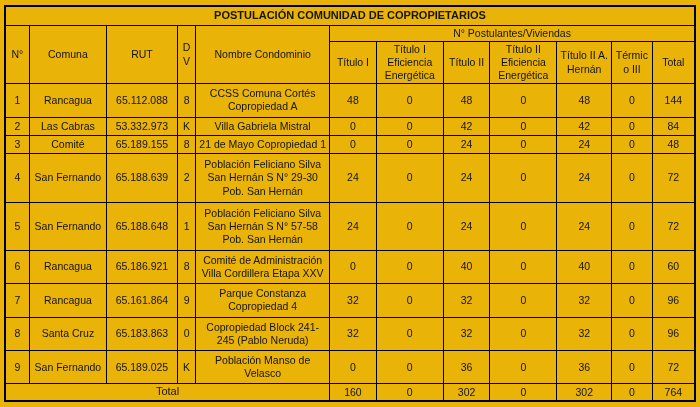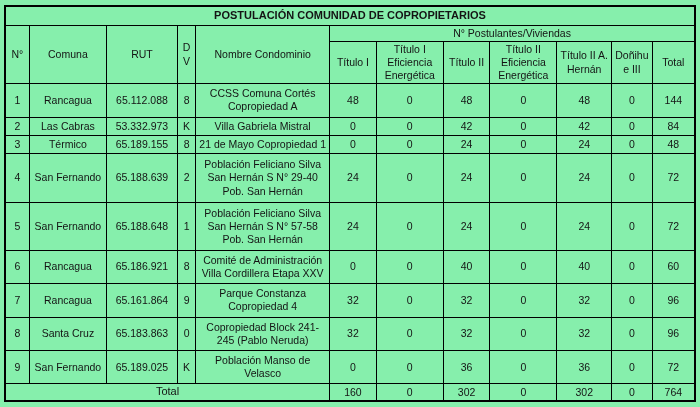--- a/index.html
+++ b/index.html
@@ -1,20 +1,20 @@
 <!DOCTYPE html>
 <html><head>
 <meta charset="utf-8">
 <style>
   html, body { margin: 0; padding: 0; background: #d8d8d4; }
   body { font-family: "Liberation Sans", sans-serif; }
   .page {
     width: 700px;
     height: 407px;
-    background: #86efac;
+    background: #eab308;
     box-sizing: border-box;
     padding: 5px 4px;
     overflow: hidden;
   }
   table.doc-table {
     border-collapse: collapse;
     width: 100%;
     height: 397px;
     table-layout: fixed;
     color: #141414;
@@ -82,21 +82,21 @@
         <th rowspan="2">D V</th>
         <th rowspan="2">Nombre Condominio</th>
         <th colspan="7" class="group-cell">N° Postulantes/Viviendas</th>
       </tr>
       <tr>
         <th>Título I</th>
         <th>Título I Eficiencia Energética</th>
         <th>Título II</th>
         <th>Título II Eficiencia Energética</th>
         <th>Título II A. Hernán</th>
-        <th>Doñihue III</th>
+        <th>Térmico III</th>
         <th>Total</th>
       </tr>
     </thead>
     <tbody>
         <tr>
           <td>1</td>
           <td>Rancagua</td>
           <td>65.112.088</td>
           <td>8</td>
           <td>CCSS Comuna Cortés Copropiedad A</td>
@@ -117,38 +117,38 @@
           <td>0</td>
           <td>0</td>
           <td>42</td>
           <td>0</td>
           <td>42</td>
           <td>0</td>
           <td>84</td>
         </tr>
         <tr>
           <td>3</td>
-          <td>Térmico</td>
+          <td>Comité</td>
           <td>65.189.155</td>
           <td>8</td>
           <td>21 de Mayo Copropiedad 1</td>
           <td>0</td>
           <td>0</td>
           <td>24</td>
           <td>0</td>
           <td>24</td>
           <td>0</td>
           <td>48</td>
         </tr>
         <tr>
           <td>4</td>
           <td>San Fernando</td>
           <td>65.188.639</td>
           <td>2</td>
-          <td>Población Feliciano Silva San Hernán S N° 29-40 Pob. San Hernán</td>
+          <td>Población Feliciano Silva San Hernán S N° 29-30 Pob. San Hernán</td>
           <td>24</td>
           <td>0</td>
           <td>24</td>
           <td>0</td>
           <td>24</td>
           <td>0</td>
           <td>72</td>
         </tr>
         <tr>
           <td>5</td>

